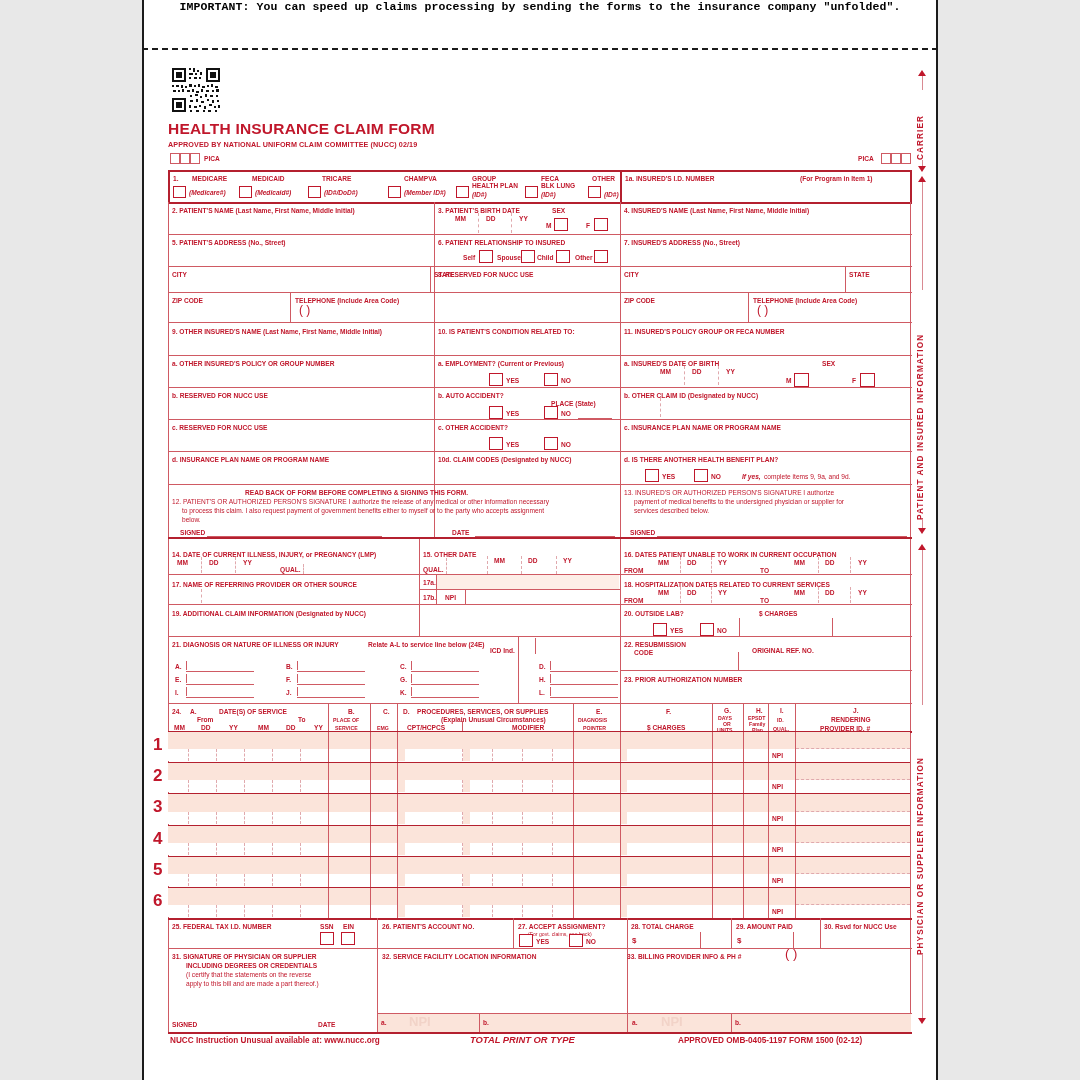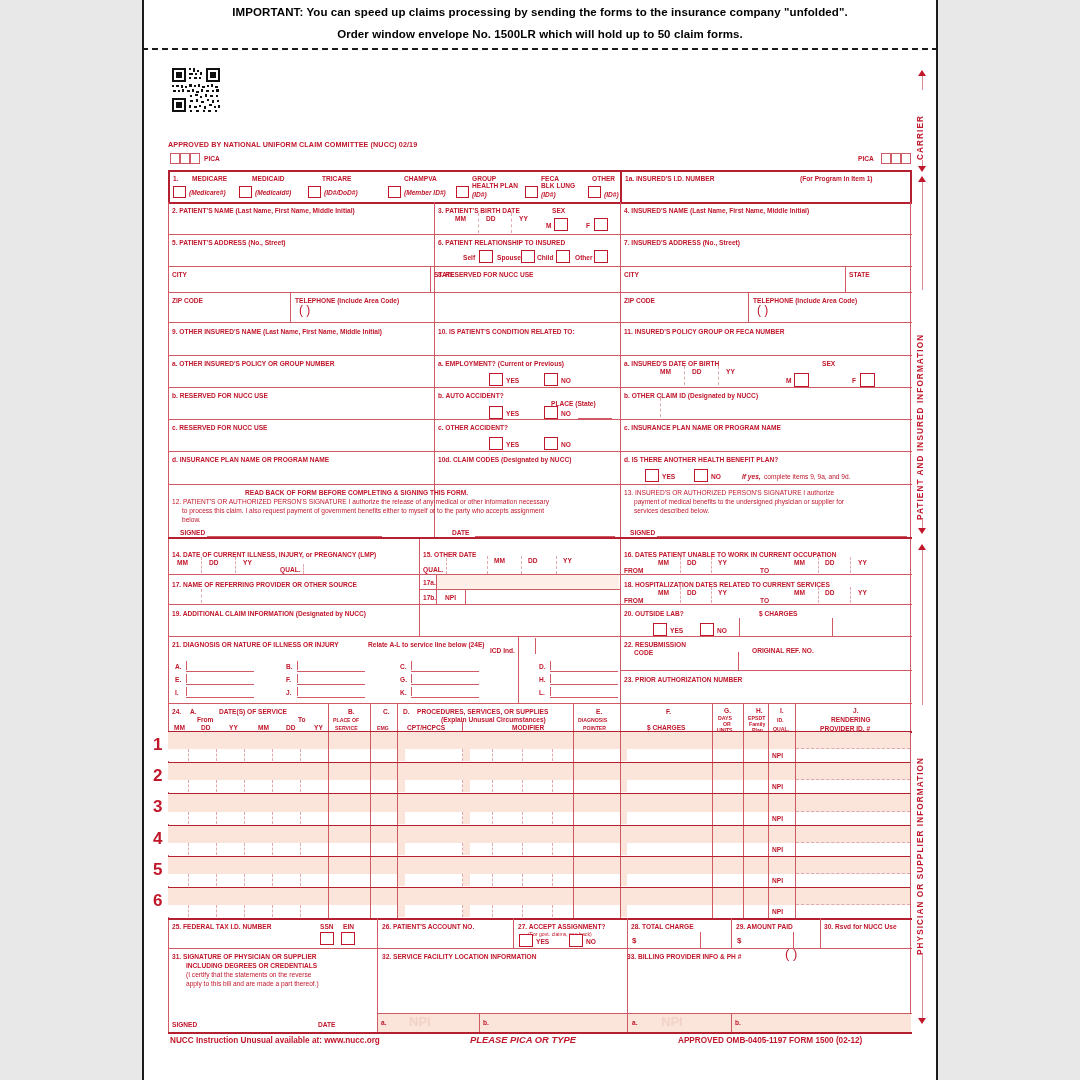--- a/index.html
+++ b/index.html
@@ -8,21 +8,21 @@
 
   
   .sheet{position:absolute;left:142px;top:0;width:796px;height:1080px;background:#ffffff;
          border-left:2px solid #1b1b1b;border-right:2px solid #1b1b1b;box-sizing:border-box;}
 
   
   .instr{position:absolute;left:142px;top:0px;width:796px;height:50px;box-sizing:border-box;
          color:#000;}
   .instr .ln{position:absolute;width:100%;text-align:center;font-weight:bold;font-size:11.5px;
              letter-spacing:.1px;}
-  .instr .l1{top:6px;}
+  .instr .l1{top:0;font-family:Liberation Mono, monospace;}
   .instr .l2{top:28px;}
   .dashline{position:absolute;left:142px;top:48px;width:796px;height:0;
             border-top:2px dashed #1b1b1b;}
 
   
   .qr{position:absolute;left:170px;top:66px;width:52px;height:48px;}
 
   
   .title{position:absolute;left:168px;top:120px;font-size:15.5px;font-weight:bold;color:#c0172b;
          letter-spacing:.2px;}
@@ -65,21 +65,20 @@
 </style>
 </head>
 <body>
 
 <div id="page">
 
   <div class="sheet"></div>
 
   <div class="instr">
     <div class="ln l1">IMPORTANT:    You can speed up claims processing by sending the forms to the insurance company "unfolded".</div>
-    <div class="ln l2">Order window envelope No. 1500LR which will hold up to 50 claim forms.</div>
   </div>
   <div class="dashline"></div>
 
   <div class="qr">
     <svg width="52" height="48" viewBox="0 0 52 48">
       <rect x="0" y="0" width="52" height="48" fill="#fff"></rect>
       <g fill="#111">
         <rect x="2" y="2" width="14" height="14"></rect>
           <rect x="4" y="4" width="10" height="10" fill="#fff"></rect>
           <rect x="6" y="6" width="6" height="6"></rect>
@@ -140,20 +139,21 @@
         <rect x="48" y="39" width="2" height="3"></rect>
         <rect x="20" y="44" width="2" height="2"></rect>
           <rect x="26" y="44" width="3" height="2"></rect>
           <rect x="33" y="44" width="2" height="2"></rect>
         <rect x="38" y="44" width="3" height="2"></rect>
           <rect x="45" y="44" width="2" height="2"></rect>
       </g>
     </svg>
   </div>
 
+  <div class="title">HEALTH INSURANCE CLAIM FORM</div>
   <div class="subtitle">APPROVED BY NATIONAL UNIFORM CLAIM COMMITTEE (NUCC) 02/19</div>
 
   <div class="box bd" style="left:170px;top:153px;width:10px;height:11px;"></div>
   <div class="box bd" style="left:180px;top:153px;width:10px;height:11px;"></div>
   <div class="box bd" style="left:190px;top:153px;width:10px;height:11px;"></div>
   <div class="lbl" style="left:204px;top:155px;">PICA</div>
   <div class="lbl" style="left:858px;top:155px;">PICA</div>
   <div class="box bd" style="left:881px;top:153px;width:10px;height:11px;"></div>
   <div class="box bd" style="left:891px;top:153px;width:10px;height:11px;"></div>
   <div class="box bd" style="left:901px;top:153px;width:10px;height:11px;"></div>
@@ -734,21 +734,21 @@
   <div class="vr" style="left:479px;top:1013px;height:19px;"></div>
   <div class="vr" style="left:731px;top:1013px;height:19px;"></div>
   <div class="lbl" style="left:381px;top:1019px;">a.</div>
   <div class="lbl" style="left:483px;top:1019px;">b.</div>
   <div class="lbl" style="left:632px;top:1019px;">a.</div>
   <div class="lbl" style="left:735px;top:1019px;">b.</div>
   <div style="position:absolute;left:409px;top:1014px;color:#f2d3c8;font-size:13px;font-weight:bold;">NPI</div>
   <div style="position:absolute;left:661px;top:1014px;color:#f2d3c8;font-size:13px;font-weight:bold;">NPI</div>
 
   <div class="footer" style="left:170px;top:1036px;">NUCC Instruction Unusual available at: www.nucc.org</div>
-  <div class="footer ital" style="left:470px;top:1034px;">PLEASE PICA OR TYPE</div>
+  <div class="footer ital" style="left:470px;top:1034px;">TOTAL PRINT OR TYPE</div>
   <div class="footer" style="left:678px;top:1036px;">APPROVED OMB-0405-1197 FORM 1500 (02-12)</div>
 
   <div class="vside" style="left:916px;top:90px;height:70px;">CARRIER</div>
   <div class="arrow up" style="left:918px;top:70px;"></div>
   <div class="arrowline" style="left:922px;top:76px;height:14px;"></div>
   <div class="arrowline" style="left:922px;top:160px;height:8px;"></div>
   <div class="arrow dn" style="left:918px;top:166px;"></div>
 
   <div class="vside" style="left:916px;top:290px;height:230px;">PATIENT AND INSURED INFORMATION</div>
   <div class="arrow up" style="left:918px;top:176px;"></div>

